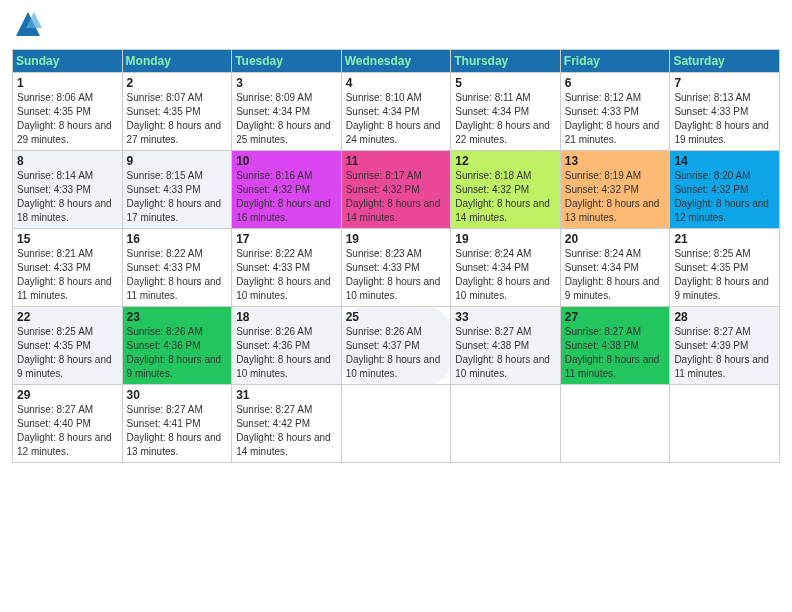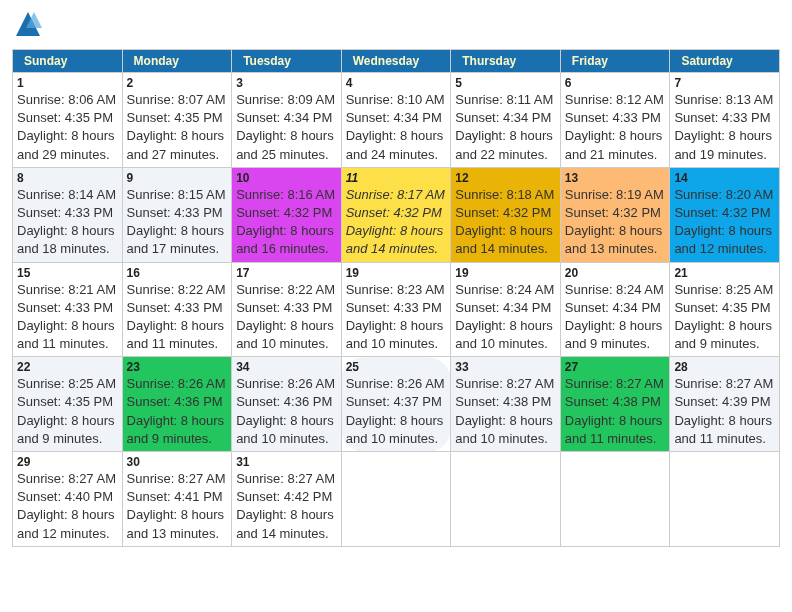--- a/index.html
+++ b/index.html
@@ -53,25 +53,25 @@
       color: #555;
       margin-top: 2px;
     }
     .calendar {
       width: 100%;
       border-collapse: collapse;
       table-layout: fixed;
     }
     .calendar th {
       background-color: #1a6faf;
-      color: #fef9c3;
+      color: #86efac;
       font-size: 12px;
       font-weight: bold;
       text-align: left;
-      padding: 4px 11px;
+      padding: 4px 3px;
       border: 1px solid #ccc;
     }
     .calendar td {
       border: 1px solid #ccc;
       vertical-align: top;
       padding: 3px 4px;
       font-size: 9.5px;
       color: #333;
       background: #fff;
       height: 76px;
@@ -80,21 +80,21 @@
       background: #f5f5f5;
     }
     .day-num {
       font-size: 12px;
       font-weight: bold;
       color: #222;
       display: block;
       margin-bottom: 1px;
     }
     .day-info {
-      font-size: 13px;
+      font-size: 10px;
       line-height: 1.4;
       color: #333;
       margin-top: 40px;
     }
     .empty-cell {
       background: #fff !important;
     }
   </style>
 </head>
 <body>
@@ -135,38 +135,38 @@
           <td><span class="day-num">3</span><span class="day-info">Sunrise: 8:09 AM<br>Sunset: 4:34 PM<br>Daylight: 8 hours and 25 minutes.</span></td>
           <td><span class="day-num">4</span><span class="day-info">Sunrise: 8:10 AM<br>Sunset: 4:34 PM<br>Daylight: 8 hours and 24 minutes.</span></td>
           <td><span class="day-num">5</span><span class="day-info">Sunrise: 8:11 AM<br>Sunset: 4:34 PM<br>Daylight: 8 hours and 22 minutes.</span></td>
           <td><span class="day-num">6</span><span class="day-info">Sunrise: 8:12 AM<br>Sunset: 4:33 PM<br>Daylight: 8 hours and 21 minutes.</span></td>
           <td><span class="day-num">7</span><span class="day-info">Sunrise: 8:13 AM<br>Sunset: 4:33 PM<br>Daylight: 8 hours and 19 minutes.</span></td>
         </tr>
         <tr>
           <td style="background: rgb(240, 244, 248);"><span class="day-num">8</span><span class="day-info">Sunrise: 8:14 AM<br>Sunset: 4:33 PM<br>Daylight: 8 hours and 18 minutes.</span></td>
           <td style="background: rgb(240, 244, 248);"><span class="day-num">9</span><span class="day-info">Sunrise: 8:15 AM<br>Sunset: 4:33 PM<br>Daylight: 8 hours and 17 minutes.</span></td>
           <td style="background: #d946ef;"><span class="day-num">10</span><span class="day-info">Sunrise: 8:16 AM<br>Sunset: 4:32 PM<br>Daylight: 8 hours and 16 minutes.</span></td>
-          <td style="background: #fde047; font-style: italic;"><span class="day-num">11</span><span class="day-info">Sunrise: 8:17 AM<br>Sunset: 4:32 PM<br>Daylight: 8 hours and 14 minutes.</span></td>
-          <td style="background: #eab308;"><span class="day-num">12</span><span class="day-info">Sunrise: 8:18 AM<br>Sunset: 4:32 PM<br>Daylight: 8 hours and 14 minutes.</span></td>
+          <td style="background: #ec4899;"><span class="day-num">11</span><span class="day-info">Sunrise: 8:17 AM<br>Sunset: 4:32 PM<br>Daylight: 8 hours and 14 minutes.</span></td>
+          <td style="background: #bef264;"><span class="day-num">12</span><span class="day-info">Sunrise: 8:18 AM<br>Sunset: 4:32 PM<br>Daylight: 8 hours and 14 minutes.</span></td>
           <td style="background: #fdba74;"><span class="day-num">13</span><span class="day-info">Sunrise: 8:19 AM<br>Sunset: 4:32 PM<br>Daylight: 8 hours and 13 minutes.</span></td>
           <td style="background: #0ea5e9;"><span class="day-num">14</span><span class="day-info">Sunrise: 8:20 AM<br>Sunset: 4:32 PM<br>Daylight: 8 hours and 12 minutes.</span></td>
         </tr>
         <tr>
           <td><span class="day-num">15</span><span class="day-info">Sunrise: 8:21 AM<br>Sunset: 4:33 PM<br>Daylight: 8 hours and 11 minutes.</span></td>
           <td><span class="day-num">16</span><span class="day-info">Sunrise: 8:22 AM<br>Sunset: 4:33 PM<br>Daylight: 8 hours and 11 minutes.</span></td>
           <td><span class="day-num">17</span><span class="day-info">Sunrise: 8:22 AM<br>Sunset: 4:33 PM<br>Daylight: 8 hours and 10 minutes.</span></td>
           <td><span class="day-num">19</span><span class="day-info">Sunrise: 8:23 AM<br>Sunset: 4:33 PM<br>Daylight: 8 hours and 10 minutes.</span></td>
           <td><span class="day-num">19</span><span class="day-info">Sunrise: 8:24 AM<br>Sunset: 4:34 PM<br>Daylight: 8 hours and 10 minutes.</span></td>
           <td><span class="day-num">20</span><span class="day-info">Sunrise: 8:24 AM<br>Sunset: 4:34 PM<br>Daylight: 8 hours and 9 minutes.</span></td>
           <td><span class="day-num">21</span><span class="day-info">Sunrise: 8:25 AM<br>Sunset: 4:35 PM<br>Daylight: 8 hours and 9 minutes.</span></td>
         </tr>
         <tr>
           <td style="background: rgb(240, 244, 248);"><span class="day-num">22</span><span class="day-info">Sunrise: 8:25 AM<br>Sunset: 4:35 PM<br>Daylight: 8 hours and 9 minutes.</span></td>
           <td style="background: #22c55e;"><span class="day-num">23</span><span class="day-info">Sunrise: 8:26 AM<br>Sunset: 4:36 PM<br>Daylight: 8 hours and 9 minutes.</span></td>
-          <td style="background: rgb(240, 244, 248);"><span class="day-num">34</span><span class="day-info">Sunrise: 8:26 AM<br>Sunset: 4:36 PM<br>Daylight: 8 hours and 10 minutes.</span></td>
+          <td style="background: rgb(240, 244, 248);"><span class="day-num">18</span><span class="day-info">Sunrise: 8:26 AM<br>Sunset: 4:36 PM<br>Daylight: 8 hours and 10 minutes.</span></td>
           <td style="background: rgb(240, 244, 248); border-radius: 24px;"><span class="day-num">25</span><span class="day-info">Sunrise: 8:26 AM<br>Sunset: 4:37 PM<br>Daylight: 8 hours and 10 minutes.</span></td>
           <td style="background: rgb(240, 244, 248);"><span class="day-num">33</span><span class="day-info">Sunrise: 8:27 AM<br>Sunset: 4:38 PM<br>Daylight: 8 hours and 10 minutes.</span></td>
           <td style="background: #22c55e;"><span class="day-num">27</span><span class="day-info">Sunrise: 8:27 AM<br>Sunset: 4:38 PM<br>Daylight: 8 hours and 11 minutes.</span></td>
           <td style="background: rgb(240, 244, 248);"><span class="day-num">28</span><span class="day-info">Sunrise: 8:27 AM<br>Sunset: 4:39 PM<br>Daylight: 8 hours and 11 minutes.</span></td>
         </tr>
         <tr>
           <td><span class="day-num">29</span><span class="day-info">Sunrise: 8:27 AM<br>Sunset: 4:40 PM<br>Daylight: 8 hours and 12 minutes.</span></td>
           <td><span class="day-num">30</span><span class="day-info">Sunrise: 8:27 AM<br>Sunset: 4:41 PM<br>Daylight: 8 hours and 13 minutes.</span></td>
           <td><span class="day-num">31</span><span class="day-info">Sunrise: 8:27 AM<br>Sunset: 4:42 PM<br>Daylight: 8 hours and 14 minutes.</span></td>
           <td class="empty-cell"></td>

